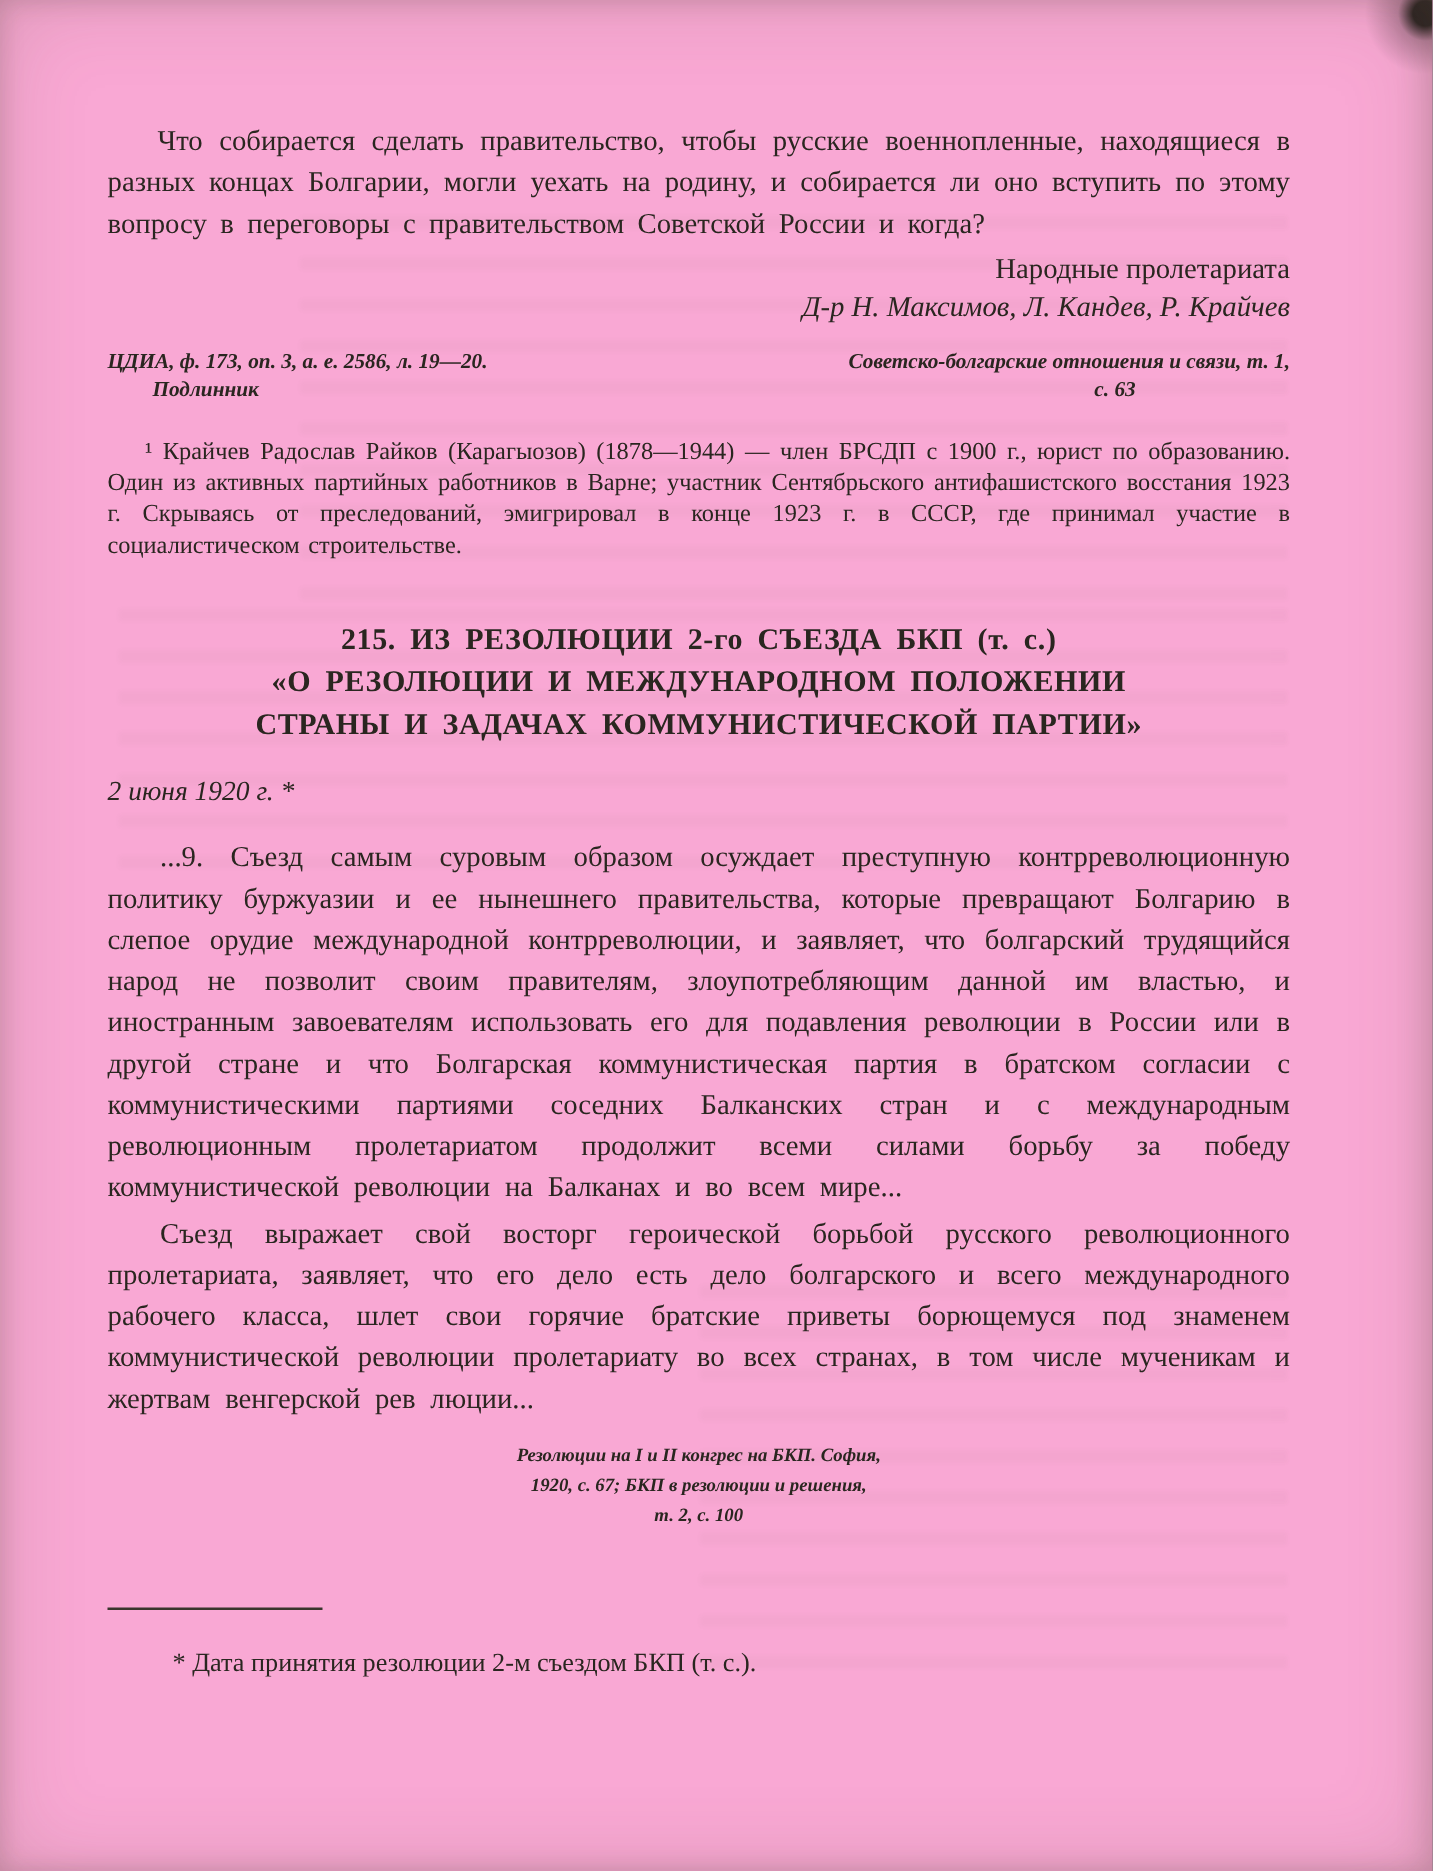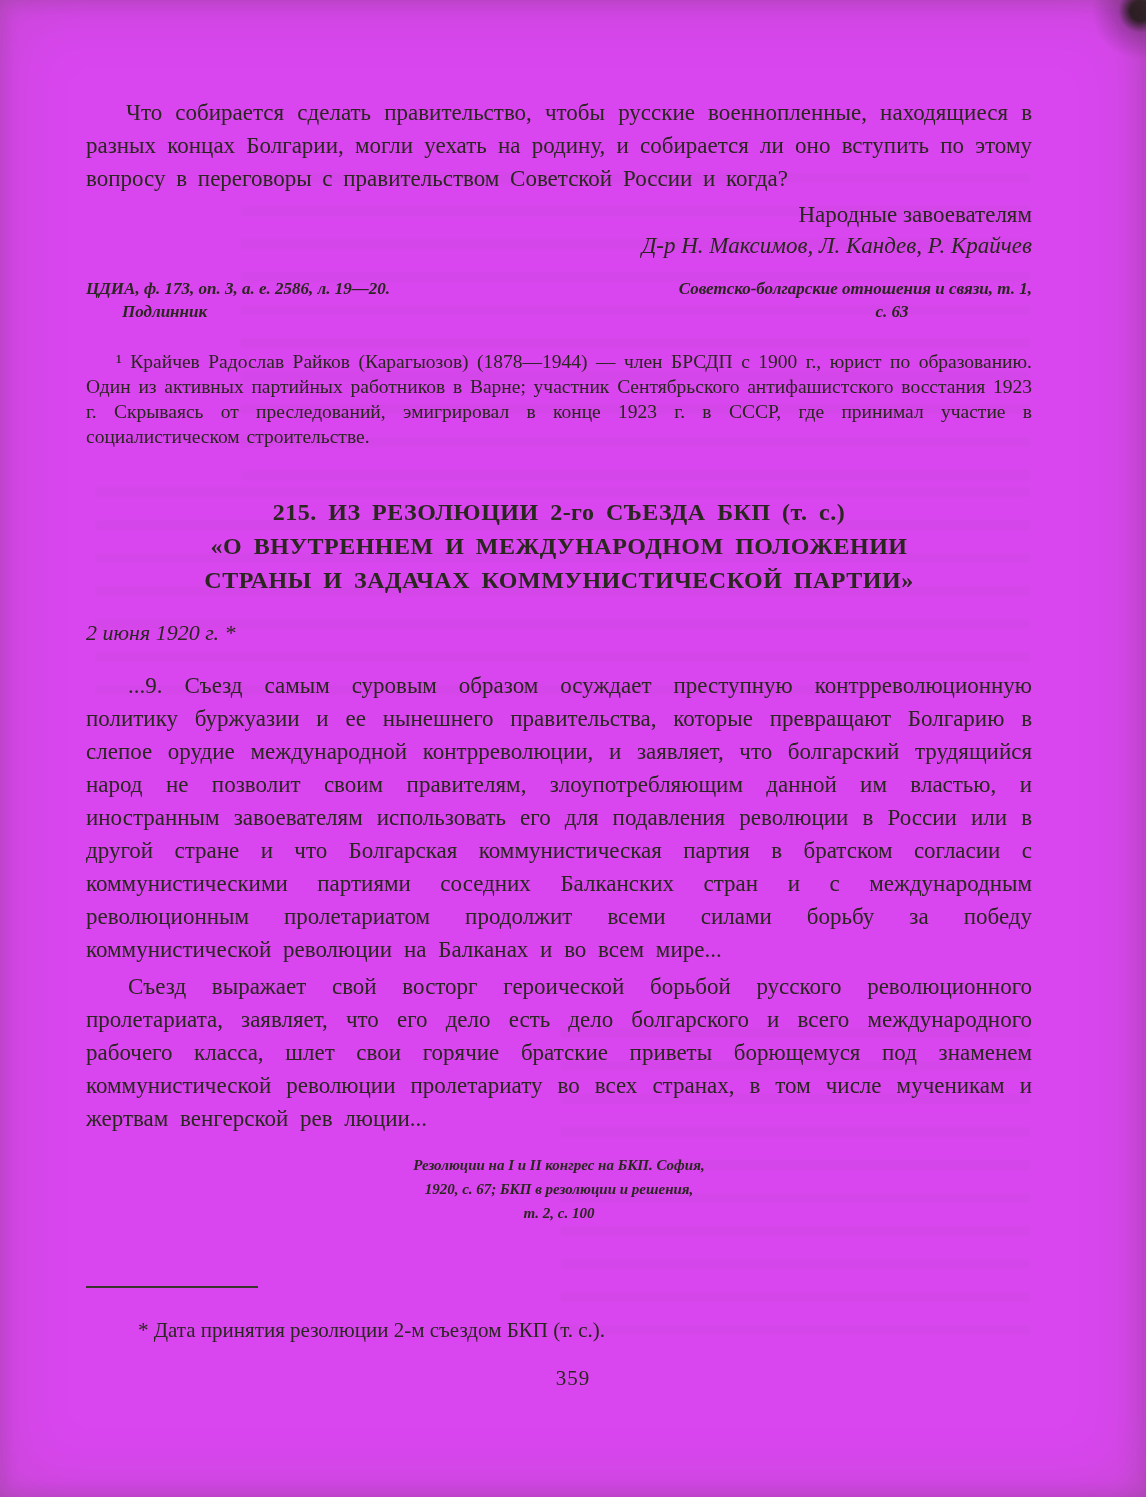--- a/index.html
+++ b/index.html
@@ -1,21 +1,21 @@
 <!DOCTYPE html>
 <html><head>
 <meta charset="utf-8">
 <style>
   html, body { margin: 0; padding: 0; background: #777; }
   .page {
     position: relative;
     width: 1146px;
     height: 1497px;
     margin: 0 auto;
-    background: #d946ef;
+    background: #f9a8d4;
     font-family: "Liberation Serif", "DejaVu Serif", serif;
     color: #2a2620;
     overflow: hidden;
   }
   .page::after {
     content: "";
     position: absolute;
     inset: 0;
     pointer-events: none;
     box-shadow: inset 0 0 70px rgba(95,85,60,0.20),
@@ -158,52 +158,51 @@
 
   <div class="bleed b1"></div>
   <div class="bleed b2"></div>
   <div class="bleed b3"></div>
   <div class="corner-mark"></div>
 
   <div class="content">
 
     <div class="question">Что собирается сделать правительство, чтобы русские военнопленные, находящиеся в разных концах Болгарии, могли уехать на родину, и собирается ли оно вступить по этому вопросу в переговоры с правительством Советской России и когда?</div>
 
-    <div class="sig-role">Народные завоевателям</div>
+    <div class="sig-role">Народные пролетариата</div>
     <div class="sig-names">Д-р Н. Максимов, Л. Кандев, Р. Крайчев</div>
 
     <div class="refs-row">
       <div class="refs-left">
         <div class="ref-line1">ЦДИА, ф. 173, оп. 3, а. е. 2586, л. 19—20.</div>
         <div class="ref-line2">Подлинник</div>
       </div>
       <div class="refs-right">
         <div class="ref-line1">Советско-болгарские отношения и связи, т. 1,</div>
         <div class="ref-line2">с. 63</div>
       </div>
     </div>
 
     <div class="footnote1">¹ Крайчев Радослав Райков (Карагыозов) (1878—1944) — член БРСДП с 1900 г., юрист по образованию. Один из активных партийных работников в Варне; участник Сентябрьского антифашистского восстания 1923 г. Скрываясь от преследований, эмигрировал в конце 1923 г. в СССР, где принимал участие в социалистическом строительстве.</div>
 
     <div class="heading">
       <div>215. ИЗ РЕЗОЛЮЦИИ 2-го СЪЕЗДА БКП (т. с.)</div>
-      <div>«О ВНУТРЕННЕМ И МЕЖДУНАРОДНОМ ПОЛОЖЕНИИ</div>
+      <div>«О РЕЗОЛЮЦИИ И МЕЖДУНАРОДНОМ ПОЛОЖЕНИИ</div>
       <div>СТРАНЫ И ЗАДАЧАХ КОММУНИСТИЧЕСКОЙ ПАРТИИ»</div>
     </div>
 
     <div class="doc-date">2 июня 1920 г. *</div>
 
     <div class="body-para">...9. Съезд самым суровым образом осуждает преступную контрреволюционную политику буржуазии и ее нынешнего правительства, которые превращают Болгарию в слепое орудие международной контрреволюции, и заявляет, что болгарский трудящийся народ не позволит своим правителям, злоупотребляющим данной им властью, и иностранным завоевателям использовать его для подавления революции в России или в другой стране и что Болгарская коммунистическая партия в братском согласии с коммунистическими партиями соседних Балканских стран и с международным революционным пролетариатом продолжит всеми силами борьбу за победу коммунистической революции на Балканах и во всем мире...</div>
     <div class="body-para second">Съезд выражает свой восторг героической борьбой русского революционного пролетариата, заявляет, что его дело есть дело болгарского и всего международного рабочего класса, шлет свои горячие братские приветы борющемуся под знаменем коммунистической революции пролетариату во всех странах, в том числе мученикам и жертвам венгерской рев люции...</div>
 
     <div class="source2">
       <div>Резолюции на I и II конгрес на БКП. София,</div>
       <div>1920, с. 67; БКП в резолюции и решения,</div>
       <div>т. 2, с. 100</div>
     </div>
 
   </div>
 
   <div class="footnote-rule"></div>
   <div class="footnote2">* Дата принятия резолюции 2-м съездом БКП (т. с.).</div>
-  <div class="page-number">359</div>
 
 </div>
 
 </body></html>

